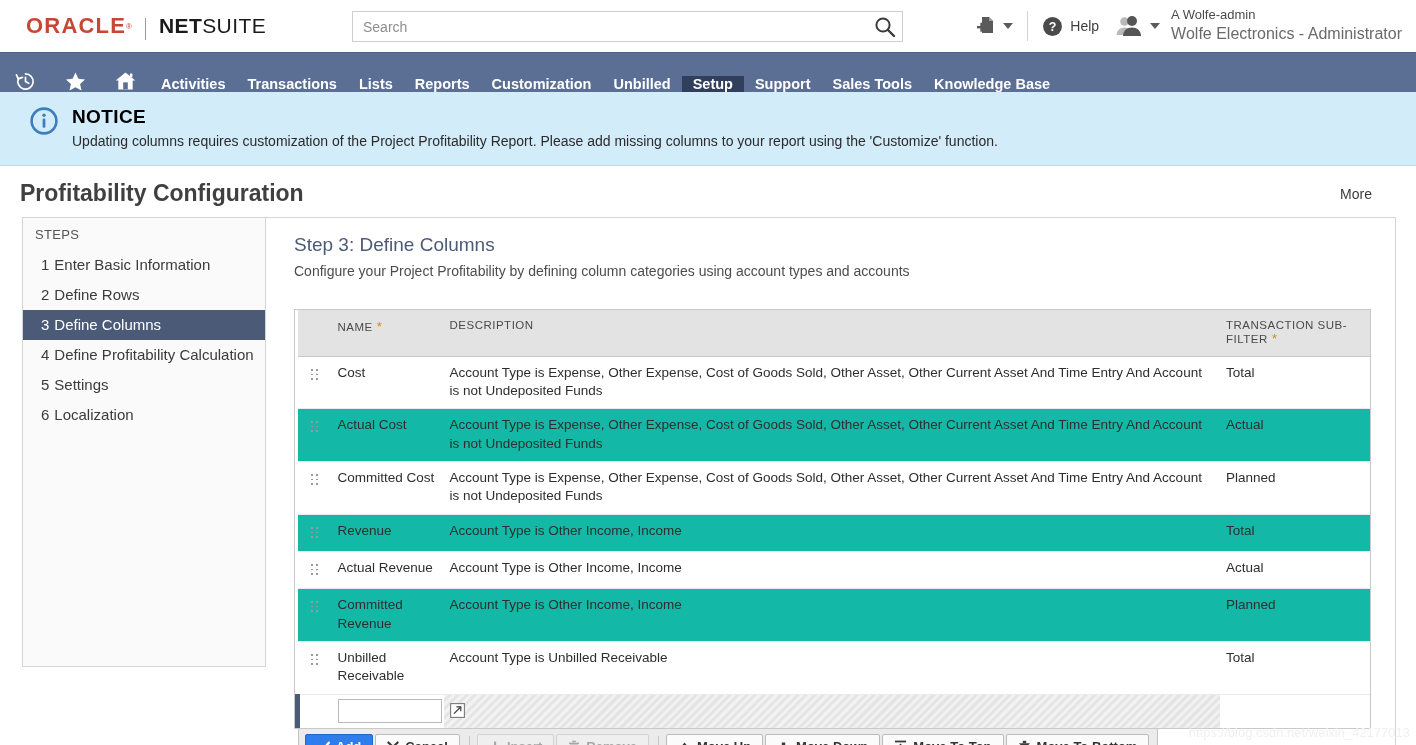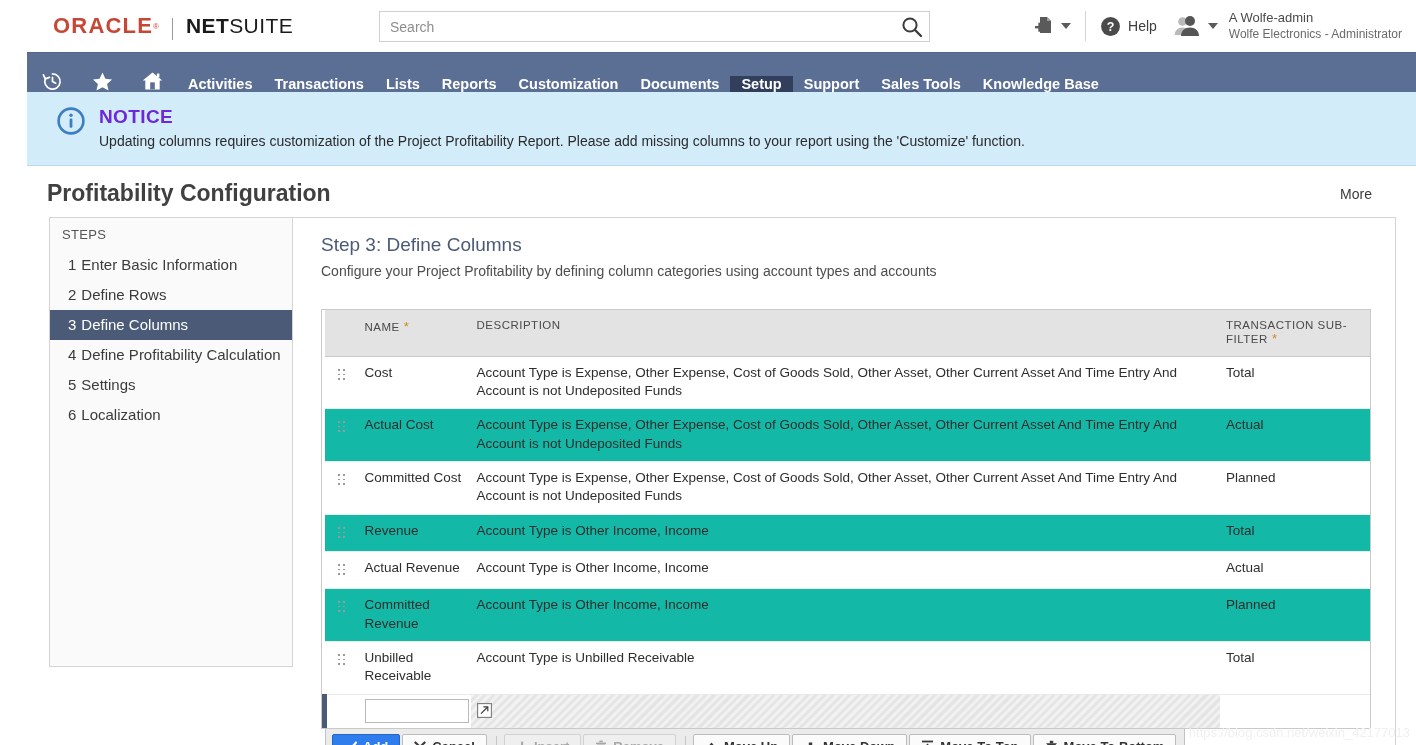--- a/index.html
+++ b/index.html
@@ -79,21 +79,21 @@
   .caret-down {
     width: 0; height: 0;
     border-left: 5px solid transparent;
     border-right: 5px solid transparent;
     border-top: 6px solid #5a5a5a;
     margin-left: 5px;
   }
   .help-label { font-size: 14px; color: #3d3d3d; margin-left: 7px; }
   .user-block { margin-left: 11px; line-height: 1.3; }
   .user-name { font-size: 13px; color: #4a4a4a; }
-  .user-role { font-size: 12px; color: #6a6a6a; }
+  .user-role { font-size: 16px; color: #6a6a6a; }
 
   
   .navbar {
     height: 40px;
     background: #5b6f95;
     display: flex;
     align-items: flex-end;
     border-top: 1px solid #51658b;
   }
   .nav-icon {
@@ -115,21 +115,21 @@
   .notice {
     background: #d3ecfa;
     border-bottom: 1px solid #b6dcf0;
     padding: 14px 20px 16px 30px;
     display: flex;
     align-items: flex-start;
     min-height: 60px;
   }
   .notice-icon { margin-right: 14px; margin-top: 1px; flex: 0 0 auto; }
   .notice-title {
-    font-size: 19px; font-weight: bold; color: #6d28d9;
+    font-size: 19px; font-weight: bold; color: #000000;
     letter-spacing: 0.4px; margin-bottom: 5px;
   }
   .notice-body { font-size: 14px; color: #2b2b2b; }
 
   
   .page-title-row {
     display: flex; align-items: center; justify-content: space-between;
     padding: 14px 24px 10px 20px;
   }
   .page-title {
@@ -299,21 +299,21 @@
     width: 1px; height: 22px; background: #c6c6c6; margin: 0 7px;
   }
 
   .watermark {
     position: absolute;
     right: 6px; bottom: 5px;
     font-size: 13px;
     color: #f0f0f0;
     pointer-events: none;
   }
-  .page-wrap { position: relative; width: 1416px; height: 745px; padding-left: 27px; }
+  .page-wrap { position: relative; width: 1416px; height: 745px; }
 </style>
 </head>
 <body>
 
 <div class="page-wrap">
 
   <div class="topbar">
     <div class="logo-wrap">
       <span class="oracle-word">ORACLE</span>
         <span class="oracle-reg">®</span>
@@ -387,21 +387,21 @@
         <rect x="16.6" y="3.2" width="2.6" height="4" fill="#ffffff"></rect>
         <rect x="9.6" y="12.4" width="4.8" height="7.4" fill="#5b6f95"></rect>
       </svg>
     </div>
 
     <div class="nav-item">Activities</div>
     <div class="nav-item">Transactions</div>
     <div class="nav-item">Lists</div>
     <div class="nav-item">Reports</div>
     <div class="nav-item">Customization</div>
-    <div class="nav-item">Documents</div>
+    <div class="nav-item">Unbilled</div>
     <div class="nav-item active">Setup</div>
     <div class="nav-item">Support</div>
     <div class="nav-item">Sales Tools</div>
     <div class="nav-item">Knowledge Base</div>
   </div>
 
   <div class="notice">
     <div class="notice-icon">
       <svg width="28" height="28" viewBox="0 0 28 28">
         <circle cx="14" cy="14" r="12.4" fill="none" stroke="#3c7ebf" stroke-width="2.6"></circle>

